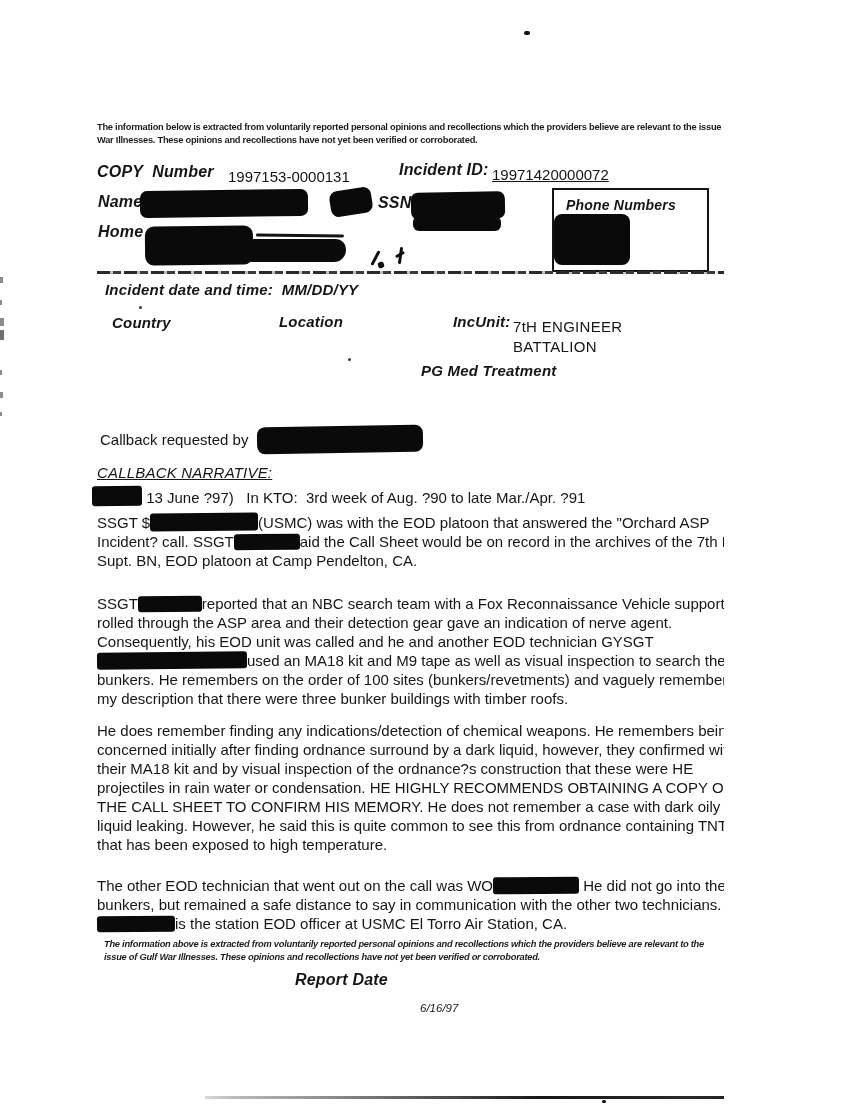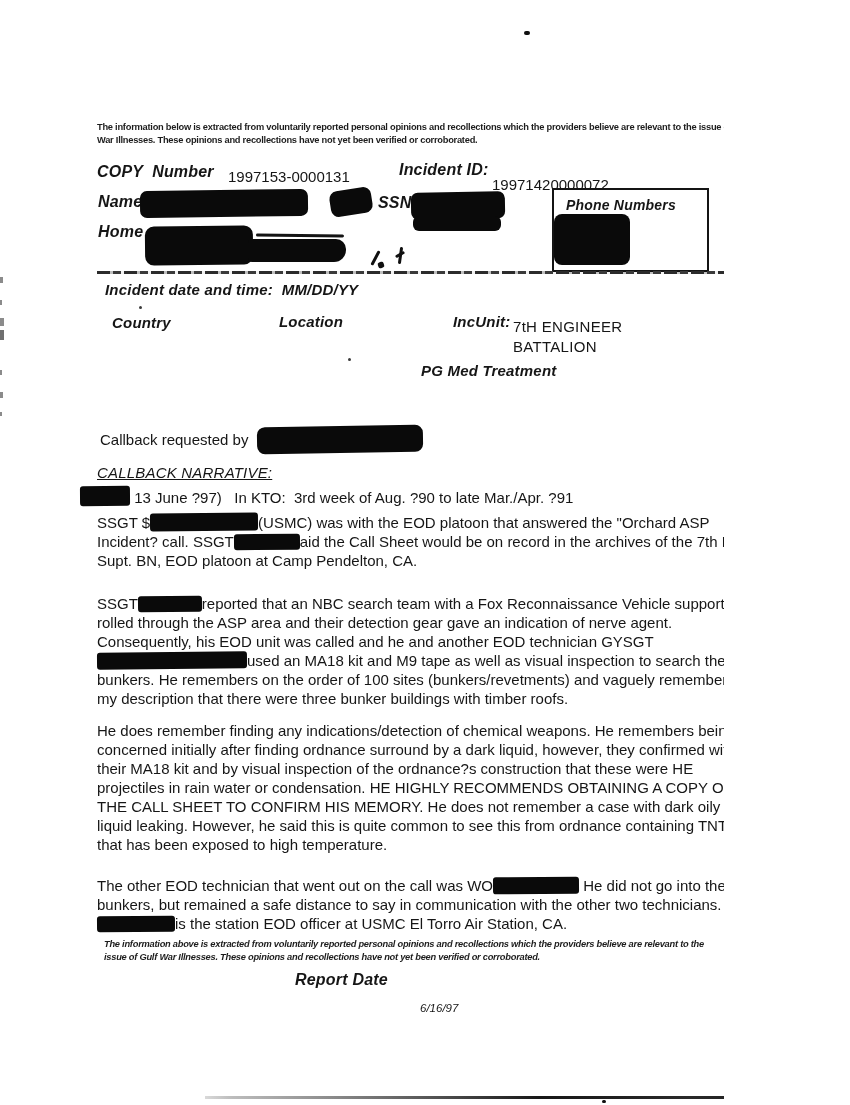--- a/index.html
+++ b/index.html
@@ -70,21 +70,21 @@
 </head>
 <body>
 
 <div class="page">
 
   <div class="abs small-disc" style="left:97px;top:121px;width:660px;">The information below is extracted from voluntarily reported personal opinions and recollections which the providers believe are relevant to the issue of Gulf War Illnesses.  These opinions and recollections have not yet been verified or corroborated.</div>
 
   <span class="abs lbl" style="left:97px;top:163px;font-size:16px;">COPY  Number</span>
   <span class="abs val" style="left:228px;top:168px;">1997153-0000131</span>
   <span class="abs lbl" style="left:399px;top:161px;font-size:16px;">Incident ID:</span>
-  <span class="abs val" style="left:492px;top:176px;">19971420000072</span>
+  <span class="abs val" style="left:492px;top:166px;text-decoration:underline;">19971420000072</span>
 
   <span class="abs lbl" style="left:98px;top:193px;font-size:16px;">Name</span>
   <div class="blackout" style="left:140px;top:190px;width:168px;height:27px;transform:rotate(-.8deg);border-radius:7px;"></div>
   <div class="blackout" style="left:330px;top:189px;width:42px;height:26px;transform:rotate(-9deg);border-radius:8px;"></div>
   <span class="abs lbl" style="left:378px;top:194px;font-size:16px;">SSN</span>
   <div class="blackout" style="left:411px;top:192px;width:94px;height:27px;transform:rotate(-1deg);border-radius:7px;"></div>
   <div class="blackout" style="left:413px;top:216px;width:88px;height:15px;border-radius:6px;"></div>
 
   <div class="phone-box">
     <span class="lbl">Phone Numbers</span>
@@ -111,21 +111,21 @@
   <span class="abs val" style="left:513px;top:318px;letter-spacing:.3px;">7tH ENGINEER</span>
   <span class="abs val" style="left:513px;top:338px;letter-spacing:.3px;">BATTALION</span>
   <span class="abs lbl" style="left:421px;top:362px;">PG Med Treatment</span>
 
 
   <span class="abs val" style="left:100px;top:431px;">Callback requested by</span>
   <div class="blackout" style="left:257px;top:426px;width:166px;height:27px;transform:rotate(-.9deg);border-radius:8px;"></div>
 
   <span class="abs callback-label" style="left:97px;top:464px;">CALLBACK NARRATIVE:</span>
 
-  <div class="abs para line" style="left:80px;top:486px;width:700px;"><span class="redact" style="width: 50px; height: 20px;"></span> 13 June ?97)   In KTO:  3rd week of Aug. ?90 to late Mar./Apr. ?91</div>
+  <div class="abs para line" style="left:92px;top:486px;width:700px;"><span class="redact" style="width: 50px; height: 20px;"></span> 13 June ?97)   In KTO:  3rd week of Aug. ?90 to late Mar./Apr. ?91</div>
 
   <div class="abs para" style="left:97px;top:513px;width:656px;">SSGT $<span class="redact" style="width: 108px; height: 18px;"></span>(USMC) was with the EOD platoon that answered the "Orchard ASP Incident? call.  SSGT<span class="redact" style="width: 66px; height: 16px;"></span>aid the Call Sheet would be on record in the archives of the 7th Eng. Supt. BN, EOD platoon at Camp Pendelton, CA.</div>
 
   <div class="abs para" style="left:97px;top:594px;width:660px;">SSGT<span class="redact" style="width: 64px; height: 16px;"></span>reported that an NBC search team with a Fox Reconnaissance Vehicle supporting, rolled through the ASP area and their detection gear gave an indication of nerve agent.   Consequently, his EOD unit was called and he and another EOD technician GYSGT<span class="redact" style="width: 150px; height: 17px;"></span>used an MA18 kit and M9 tape as well as visual inspection to search the bunkers.  He remembers on the order of 100 sites (bunkers/revetments) and vaguely remembers my description that there were three bunker buildings with timber roofs.</div>
 
   <div class="abs para" style="left:97px;top:721px;width:652px;">He does remember finding any indications/detection of chemical weapons.  He remembers being concerned initially after finding ordnance surround by a dark liquid, however, they confirmed with their MA18 kit and by visual inspection of the ordnance?s construction that these were HE projectiles in rain water or condensation.  HE HIGHLY RECOMMENDS OBTAINING A COPY OF THE CALL SHEET TO CONFIRM HIS MEMORY.  He does not remember a case with dark oily liquid leaking.  However, he said this is quite common to see this from ordnance containing TNT that has been exposed to high temperature.</div>
 
   <div class="abs para" style="left:97px;top:876px;width:660px;">The other EOD technician that went out on the call was WO<span class="redact" style="width: 86px; height: 17px;"></span> He did not go into the bunkers, but remained a safe distance to say in communication with the other two technicians.  WO<span class="redact" style="width: 78px; height: 16px;"></span>is the station EOD officer at USMC El Torro Air Station, CA.</div>
 
   <div class="abs small-disc it" style="left:104px;top:938px;width:616px;">The information above is extracted from voluntarily reported personal opinions and recollections which the providers believe are relevant to the issue of Gulf War Illnesses.  These opinions and recollections have not yet been verified or corroborated.</div>

